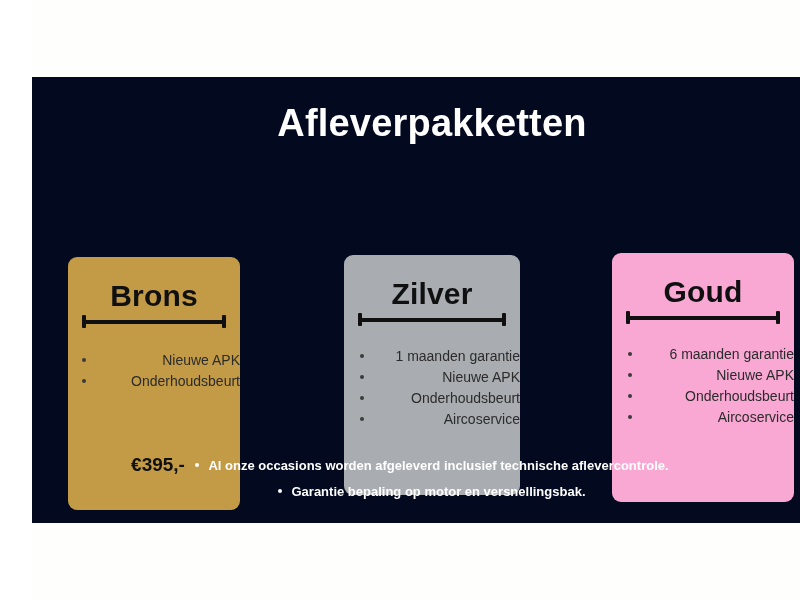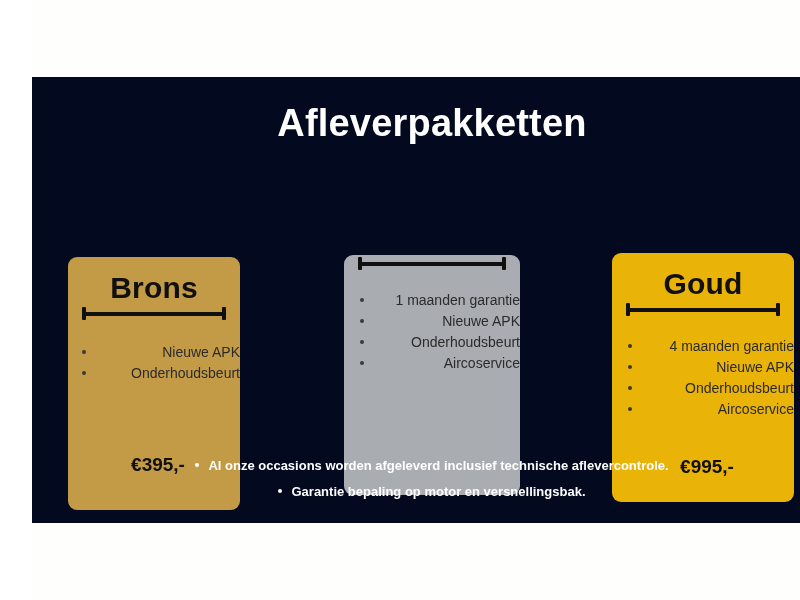--- a/index.html
+++ b/index.html
@@ -64,21 +64,21 @@
     width: 100%;
     height: 100%;
     box-sizing: border-box;
   }
   .card-title {
     text-align: center;
     color: #101010;
     font-weight: 700;
     font-size: 30px;
     line-height: 34px;
-    padding-top: 14px;
+    padding-top: 22px;
     letter-spacing: 0.2px;
   }
   
   .divider {
     position: relative;
     height: 13px;
     margin: 2px auto 0 auto;
   }
   .divider .bar {
     position: absolute;
@@ -133,21 +133,21 @@
     text-align: center;
     color: #101010;
     font-weight: 700;
     font-size: 19px;
     line-height: 22px;
   }
 
   
   #card-bronze  { left: 36px;  top: 180px; width: 172px; height: 253px; background: #c39b46; }
   #card-silver  { left: 312px; top: 178px; width: 176px; height: 240px; background: #a9adb1; }
-  #card-gold    { left: 580px; top: 176px; width: 182px; height: 249px; background: #eab308; }
+  #card-gold    { left: 580px; top: 176px; width: 182px; height: 249px; background: #f9a8d4; }
 
   #card-bronze .divider { width: 144px; }
   #card-silver .divider { width: 148px; }
   #card-gold   .divider { width: 154px; }
 
   #card-bronze .features { margin: 22px 0 0 10px; }
   #card-silver .features { margin: 20px 0 0 12px; }
   #card-gold   .features { margin: 20px 0 0 12px; }
 
   #card-bronze .price { bottom: 34px; }
@@ -201,20 +201,21 @@
         <ul class="features">
           <li>Nieuwe APK</li>
           <li>Onderhoudsbeurt</li>
         </ul>
         <div class="price">€395,-</div>
       </div>
     </div>
 
     <div class="card" id="card-silver">
       <div class="card-inner">
+        <div class="card-title">Zilver</div>
         <div class="divider">
           <span class="cap left"></span>
           <span class="bar"></span>
           <span class="cap right"></span>
         </div>
         <ul class="features">
           <li>1 maanden garantie</li>
           <li>Nieuwe APK</li>
           <li>Onderhoudsbeurt</li>
           <li>Aircoservice</li>
@@ -224,26 +225,25 @@
 
     <div class="card" id="card-gold">
       <div class="card-inner">
         <div class="card-title">Goud</div>
         <div class="divider">
           <span class="cap left"></span>
           <span class="bar"></span>
           <span class="cap right"></span>
         </div>
         <ul class="features">
-          <li>4 maanden garantie</li>
+          <li>6 maanden garantie</li>
           <li>Nieuwe APK</li>
           <li>Onderhoudsbeurt</li>
           <li>Aircoservice</li>
         </ul>
-        <div class="price">€995,-</div>
       </div>
     </div>
 
     <div class="footer-notes">
       <span class="note"><span class="dot"></span><span>Al onze occasions worden afgeleverd inclusief technische aflevercontrole.</span></span>
       <span class="note"><span class="dot"></span><span>Garantie bepaling op motor en versnellingsbak.</span></span>
     </div>
 
   </div>
 

